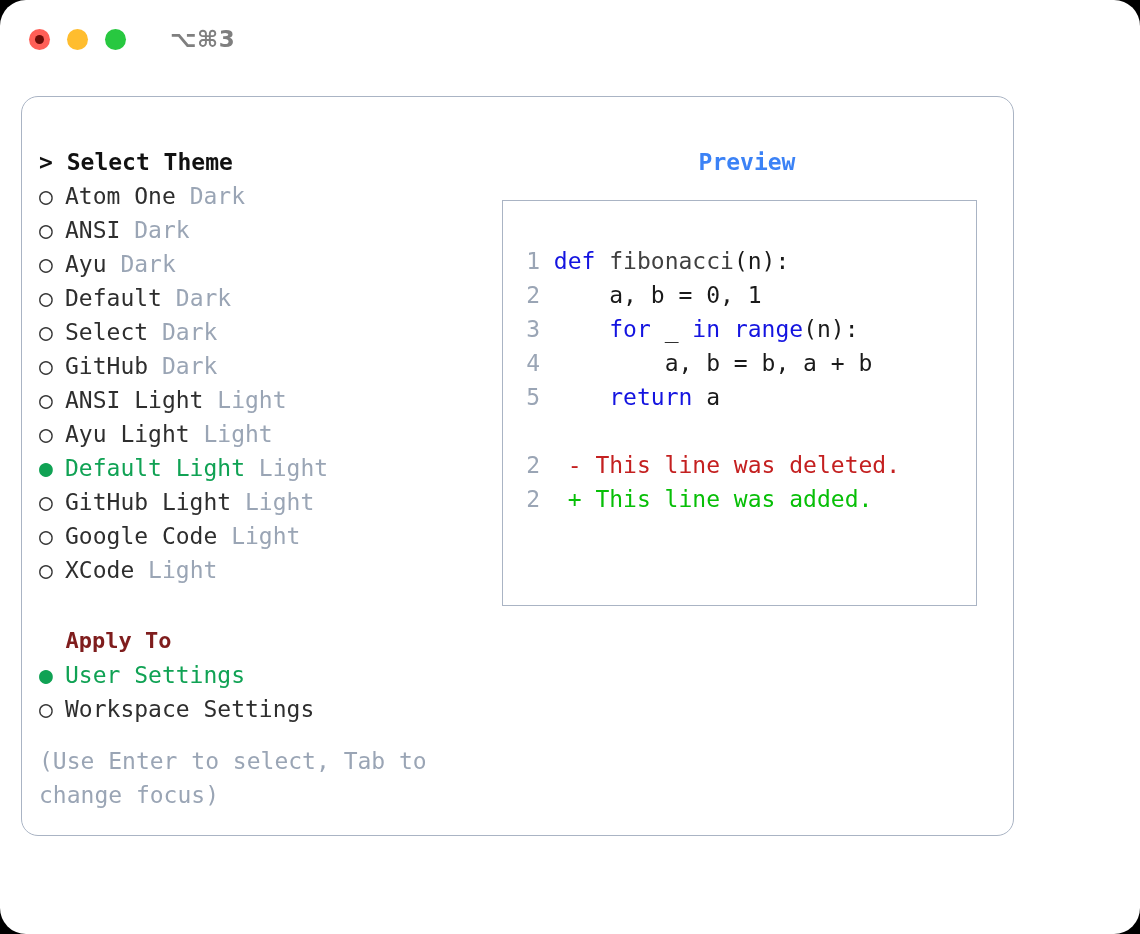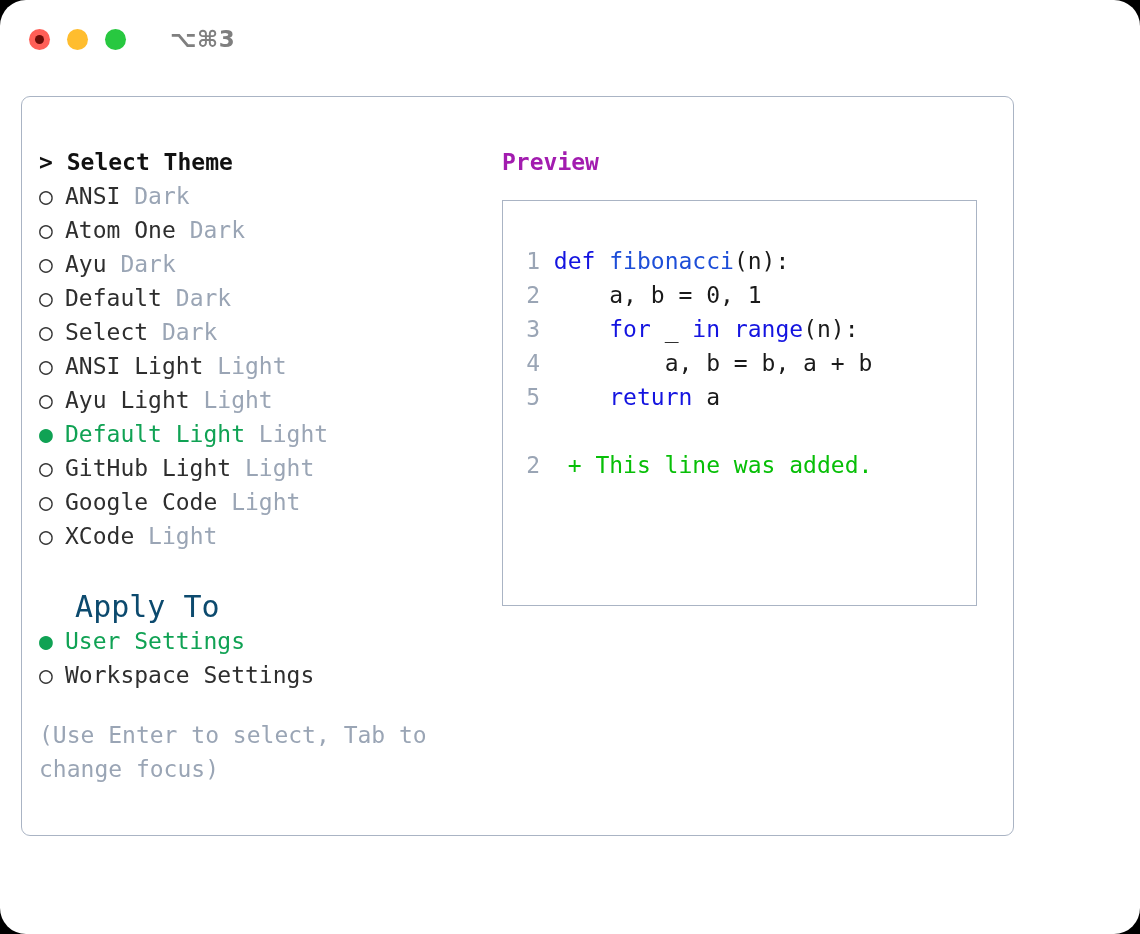--- a/index.html
+++ b/index.html
@@ -66,21 +66,21 @@
   }
 
   
   .panel {
     position: absolute;
     left: 21px;
     top: 96px;
     width: 993px;
     height: 740px;
     border: 1px solid #aab4c4;
-    border-radius: 9px;
+    border-radius: 17px;
     background: #ffffff;
     box-sizing: border-box;
   }
 
   .columns {
     position: absolute;
     left: 0; top: 0;
     width: 100%; height: 100%;
   }
 
@@ -111,46 +111,48 @@
   }
   .marker-on  { color: #10a254; }
   .marker-off { color: #3a3a3a; }
   .opt-name       { color: #2e2e2e; }
   .opt-name-sel   { color: #10a254; }
   .opt-cat        { color: #9aa5b5; }
 
   .section-gap { height: 37px; }
 
   .apply-header {
-    font-size: 30px;
-    color: #0c4a6e;
-    line-height: 34px;
-    white-space: pre;
+    font-size: 22px;
+    color: #7f1d1d;
+    line-height: 34px;
+    white-space: pre;
+    font-weight: bold;
   }
 
   .help-text {
-    margin-top: 26px;
+    margin-top: 18px;
     font-size: 23px;
     line-height: 34px;
     color: #9aa5b5;
     width: 400px;
   }
 
   
   .right-col {
     position: absolute;
     left: 480px;
     top: 48px;
     width: 490px;
   }
   .preview-title {
     font-size: 23px;
     font-weight: bold;
-    color: #a21caf;
-    line-height: 34px;
+    color: #3b82f6;
+    line-height: 34px;
+    text-align: center;
   }
   .preview-box {
     margin-top: 21px;
     width: 475px;
     height: 406px;
     border: 1px solid #aab4c4;
     box-sizing: border-box;
     background: #ffffff;
     position: relative;
   }
@@ -168,21 +170,21 @@
   }
   .lineno {
     display: inline-block;
     width: 24px;
     text-align: right;
     color: #9aa5b5;
   }
   .blank-line { height: 34px; }
 
   .tok-kw   { color: #1414e0; }
-  .tok-fn   { color: #1d4ed8; }
+  .tok-fn   { color: #404040; }
   .tok-plain{ color: #1a1a1a; }
 
   .diff-ctx { color: #7d7d7d; }
   .diff-del { color: #c42020; }
   .diff-add { color: #07bf07; }
 </style>
 </head>
 <body>
 
 <div class="window">
@@ -195,25 +197,26 @@
     </div>
     <div class="shortcut">⌥⌘3</div>
   </div>
 
   <div class="panel">
     <div class="columns">
 
       <div class="left-col">
         <div class="header-line">&gt; Select Theme</div>
         <div id="theme-list">
+            <div class="opt-row"><span class="marker marker-off">○</span><span class="opt-name">Atom One</span><span class="opt-cat"> Dark</span></div>
             <div class="opt-row"><span class="marker marker-off">○</span><span class="opt-name">ANSI</span><span class="opt-cat"> Dark</span></div>
-            <div class="opt-row"><span class="marker marker-off">○</span><span class="opt-name">Atom One</span><span class="opt-cat"> Dark</span></div>
             <div class="opt-row"><span class="marker marker-off">○</span><span class="opt-name">Ayu</span><span class="opt-cat"> Dark</span></div>
             <div class="opt-row"><span class="marker marker-off">○</span><span class="opt-name">Default</span><span class="opt-cat"> Dark</span></div>
             <div class="opt-row"><span class="marker marker-off">○</span><span class="opt-name">Select</span><span class="opt-cat"> Dark</span></div>
+            <div class="opt-row"><span class="marker marker-off">○</span><span class="opt-name">GitHub</span><span class="opt-cat"> Dark</span></div>
             <div class="opt-row"><span class="marker marker-off">○</span><span class="opt-name">ANSI Light</span><span class="opt-cat"> Light</span></div>
             <div class="opt-row"><span class="marker marker-off">○</span><span class="opt-name">Ayu Light</span><span class="opt-cat"> Light</span></div>
             <div class="opt-row"><span class="marker marker-on">●</span><span class="opt-name-sel">Default Light</span><span class="opt-cat"> Light</span></div>
             <div class="opt-row"><span class="marker marker-off">○</span><span class="opt-name">GitHub Light</span><span class="opt-cat"> Light</span></div>
             <div class="opt-row"><span class="marker marker-off">○</span><span class="opt-name">Google Code</span><span class="opt-cat"> Light</span></div>
             <div class="opt-row"><span class="marker marker-off">○</span><span class="opt-name">XCode</span><span class="opt-cat"> Light</span></div>
           </div>
 
         <div class="section-gap"></div>
 
@@ -232,20 +235,21 @@
           <div class="code-area">
             <div id="code-block">
                 <div class="code-line"><span class="lineno">1</span><span> </span><span class="tok-kw">def </span><span class="tok-fn">fibonacci</span><span class="tok-plain">(n):</span></div>
                 <div class="code-line"><span class="lineno">2</span><span> </span><span class="tok-plain">    a, b = 0, 1</span></div>
                 <div class="code-line"><span class="lineno">3</span><span> </span><span class="tok-plain">    </span><span class="tok-kw">for</span><span class="tok-plain"> _ </span><span class="tok-kw">in</span><span class="tok-plain"> </span><span class="tok-kw">range</span><span class="tok-plain">(n):</span></div>
                 <div class="code-line"><span class="lineno">4</span><span> </span><span class="tok-plain">        a, b = b, a + b</span></div>
                 <div class="code-line"><span class="lineno">5</span><span> </span><span class="tok-plain">    </span><span class="tok-kw">return</span><span class="tok-plain"> a</span></div>
               </div>
             <div class="blank-line"></div>
             <div id="diff-block">
+                <div class="code-line"><span class="lineno">2</span><span class="diff-del">  - This line was deleted.</span></div>
                 <div class="code-line"><span class="lineno">2</span><span class="diff-add">  + This line was added.</span></div>
               </div>
           </div>
         </div>
       </div>
 
     </div>
   </div>
 </div>
 

